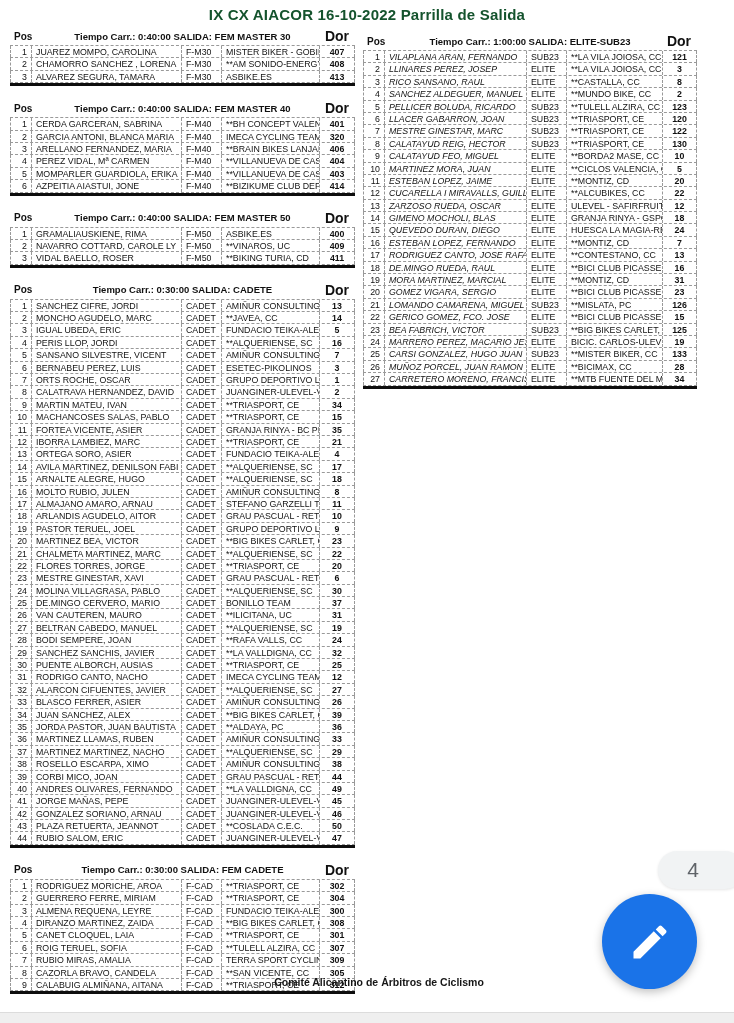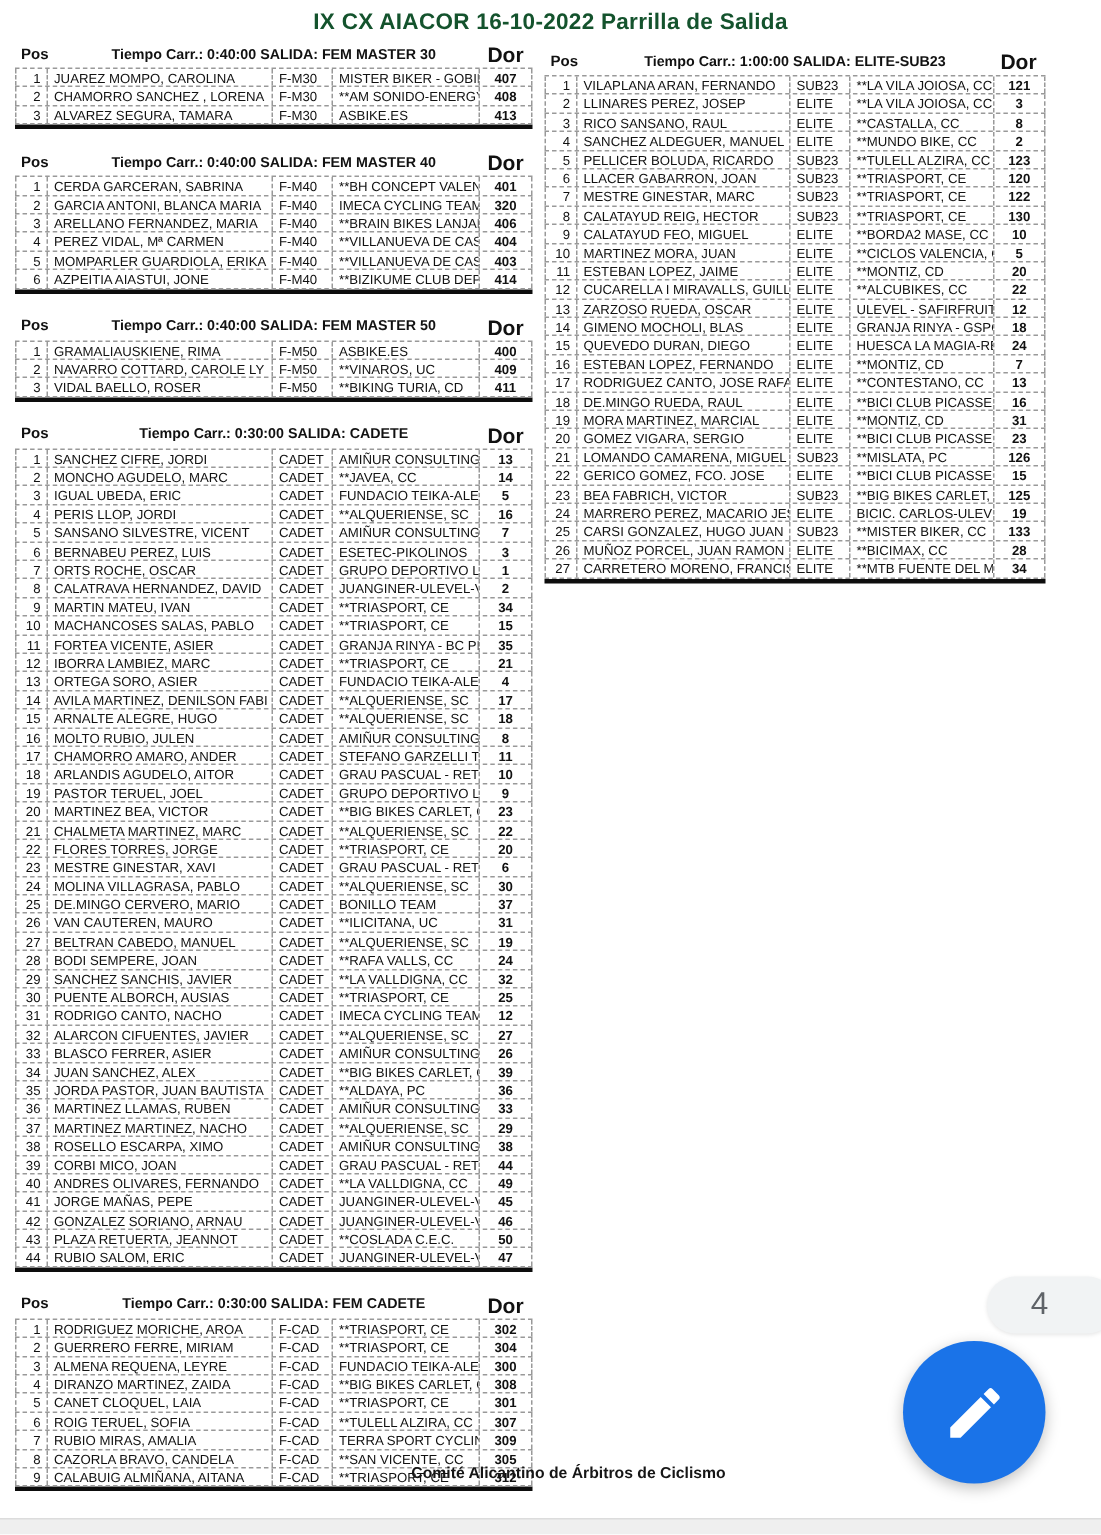--- a/index.html
+++ b/index.html
@@ -24,21 +24,21 @@
   .rows { border-top:1px dashed #999; }
   .row { display:flex; height:12.4px; border-bottom:1px dashed #999; font-size:8.8px; line-height:11.2px; }
   .cell { overflow:hidden; white-space:nowrap; border-right:1px dashed #999; padding-top:1px; }
   .c-pos  { width:22px; text-align:right; padding-right:4px; border-left:1px dashed #999; }
   .c-cat  { width:40px; padding-left:4px; }
   .c-name { padding-left:4px; }
   .c-club { padding-left:4px; }
   .c-dor  { flex:1; font-weight:bold; text-align:center; }
   .col-left  .c-name { width:150px; }
   .col-left  .c-club { width:98px; }
-  .col-right .c-name { width:142px; }
+  .col-right .c-name { width:142px;font-style:italic; }
   .col-right .c-club { width:96px; }
   .footer {
     position:absolute; top:976px; left:12px; width:100%;
     text-align:center; font-weight:bold; font-size:10.5px; color:#161616;
   }
   .page-pill {
     position:absolute; top:851px; left:658px; width:86px; height:38px;
     background:#f1f3f4; border-radius:19px; color:#5f6368;
     display:flex; align-items:center; justify-content:center;
     padding-right:16px; font-size:21px; z-index:4;
@@ -287,21 +287,21 @@
         </div>
         <div class="row">
           <span class="cell c-pos">16</span>
           <span class="cell c-name">MOLTO RUBIO, JULEN</span>
           <span class="cell c-cat">CADET</span>
           <span class="cell c-club">AMIÑUR CONSULTING-A</span>
           <span class="cell c-dor">8</span>
         </div>
         <div class="row">
           <span class="cell c-pos">17</span>
-          <span class="cell c-name">CHAMORRO AMARO, ANDER</span>
+          <span class="cell c-name">ALMAJANO AMARO, ARNAU</span>
           <span class="cell c-cat">CADET</span>
           <span class="cell c-club">STEFANO GARZELLI TE</span>
           <span class="cell c-dor">11</span>
         </div>
         <div class="row">
           <span class="cell c-pos">18</span>
           <span class="cell c-name">ARLANDIS AGUDELO, AITOR</span>
           <span class="cell c-cat">CADET</span>
           <span class="cell c-club">GRAU PASCUAL - RETIR</span>
           <span class="cell c-dor">10</span>

